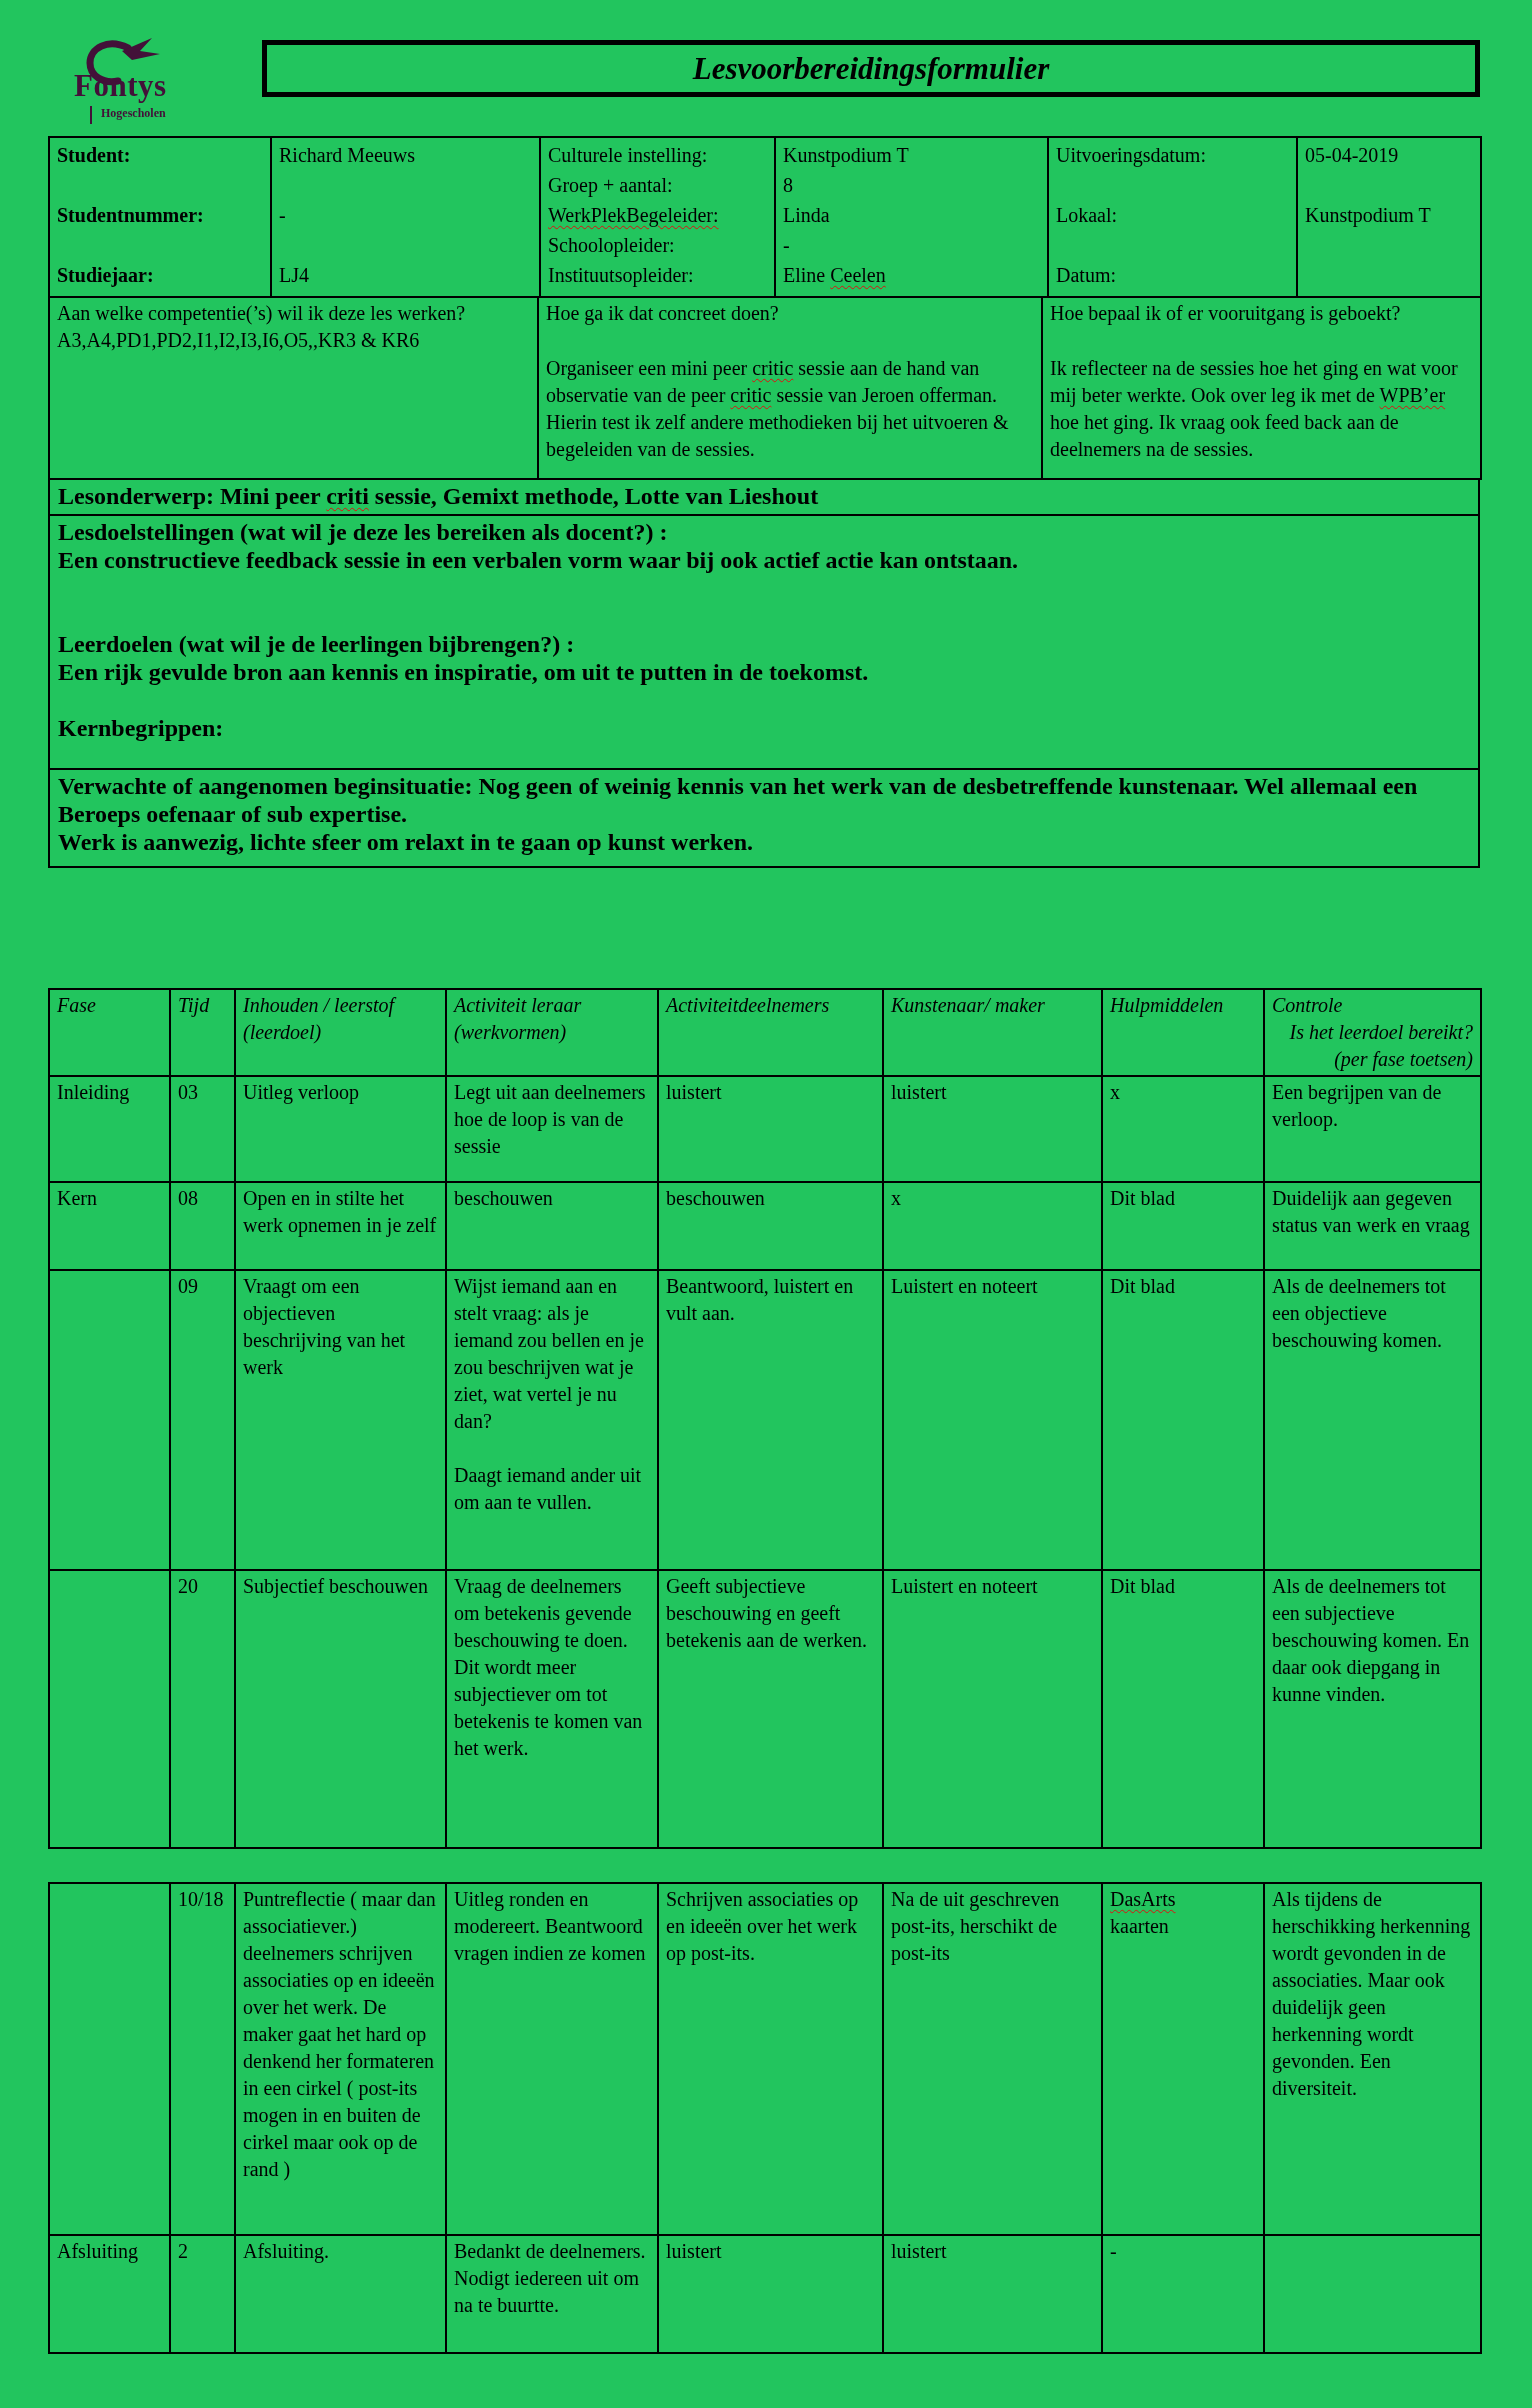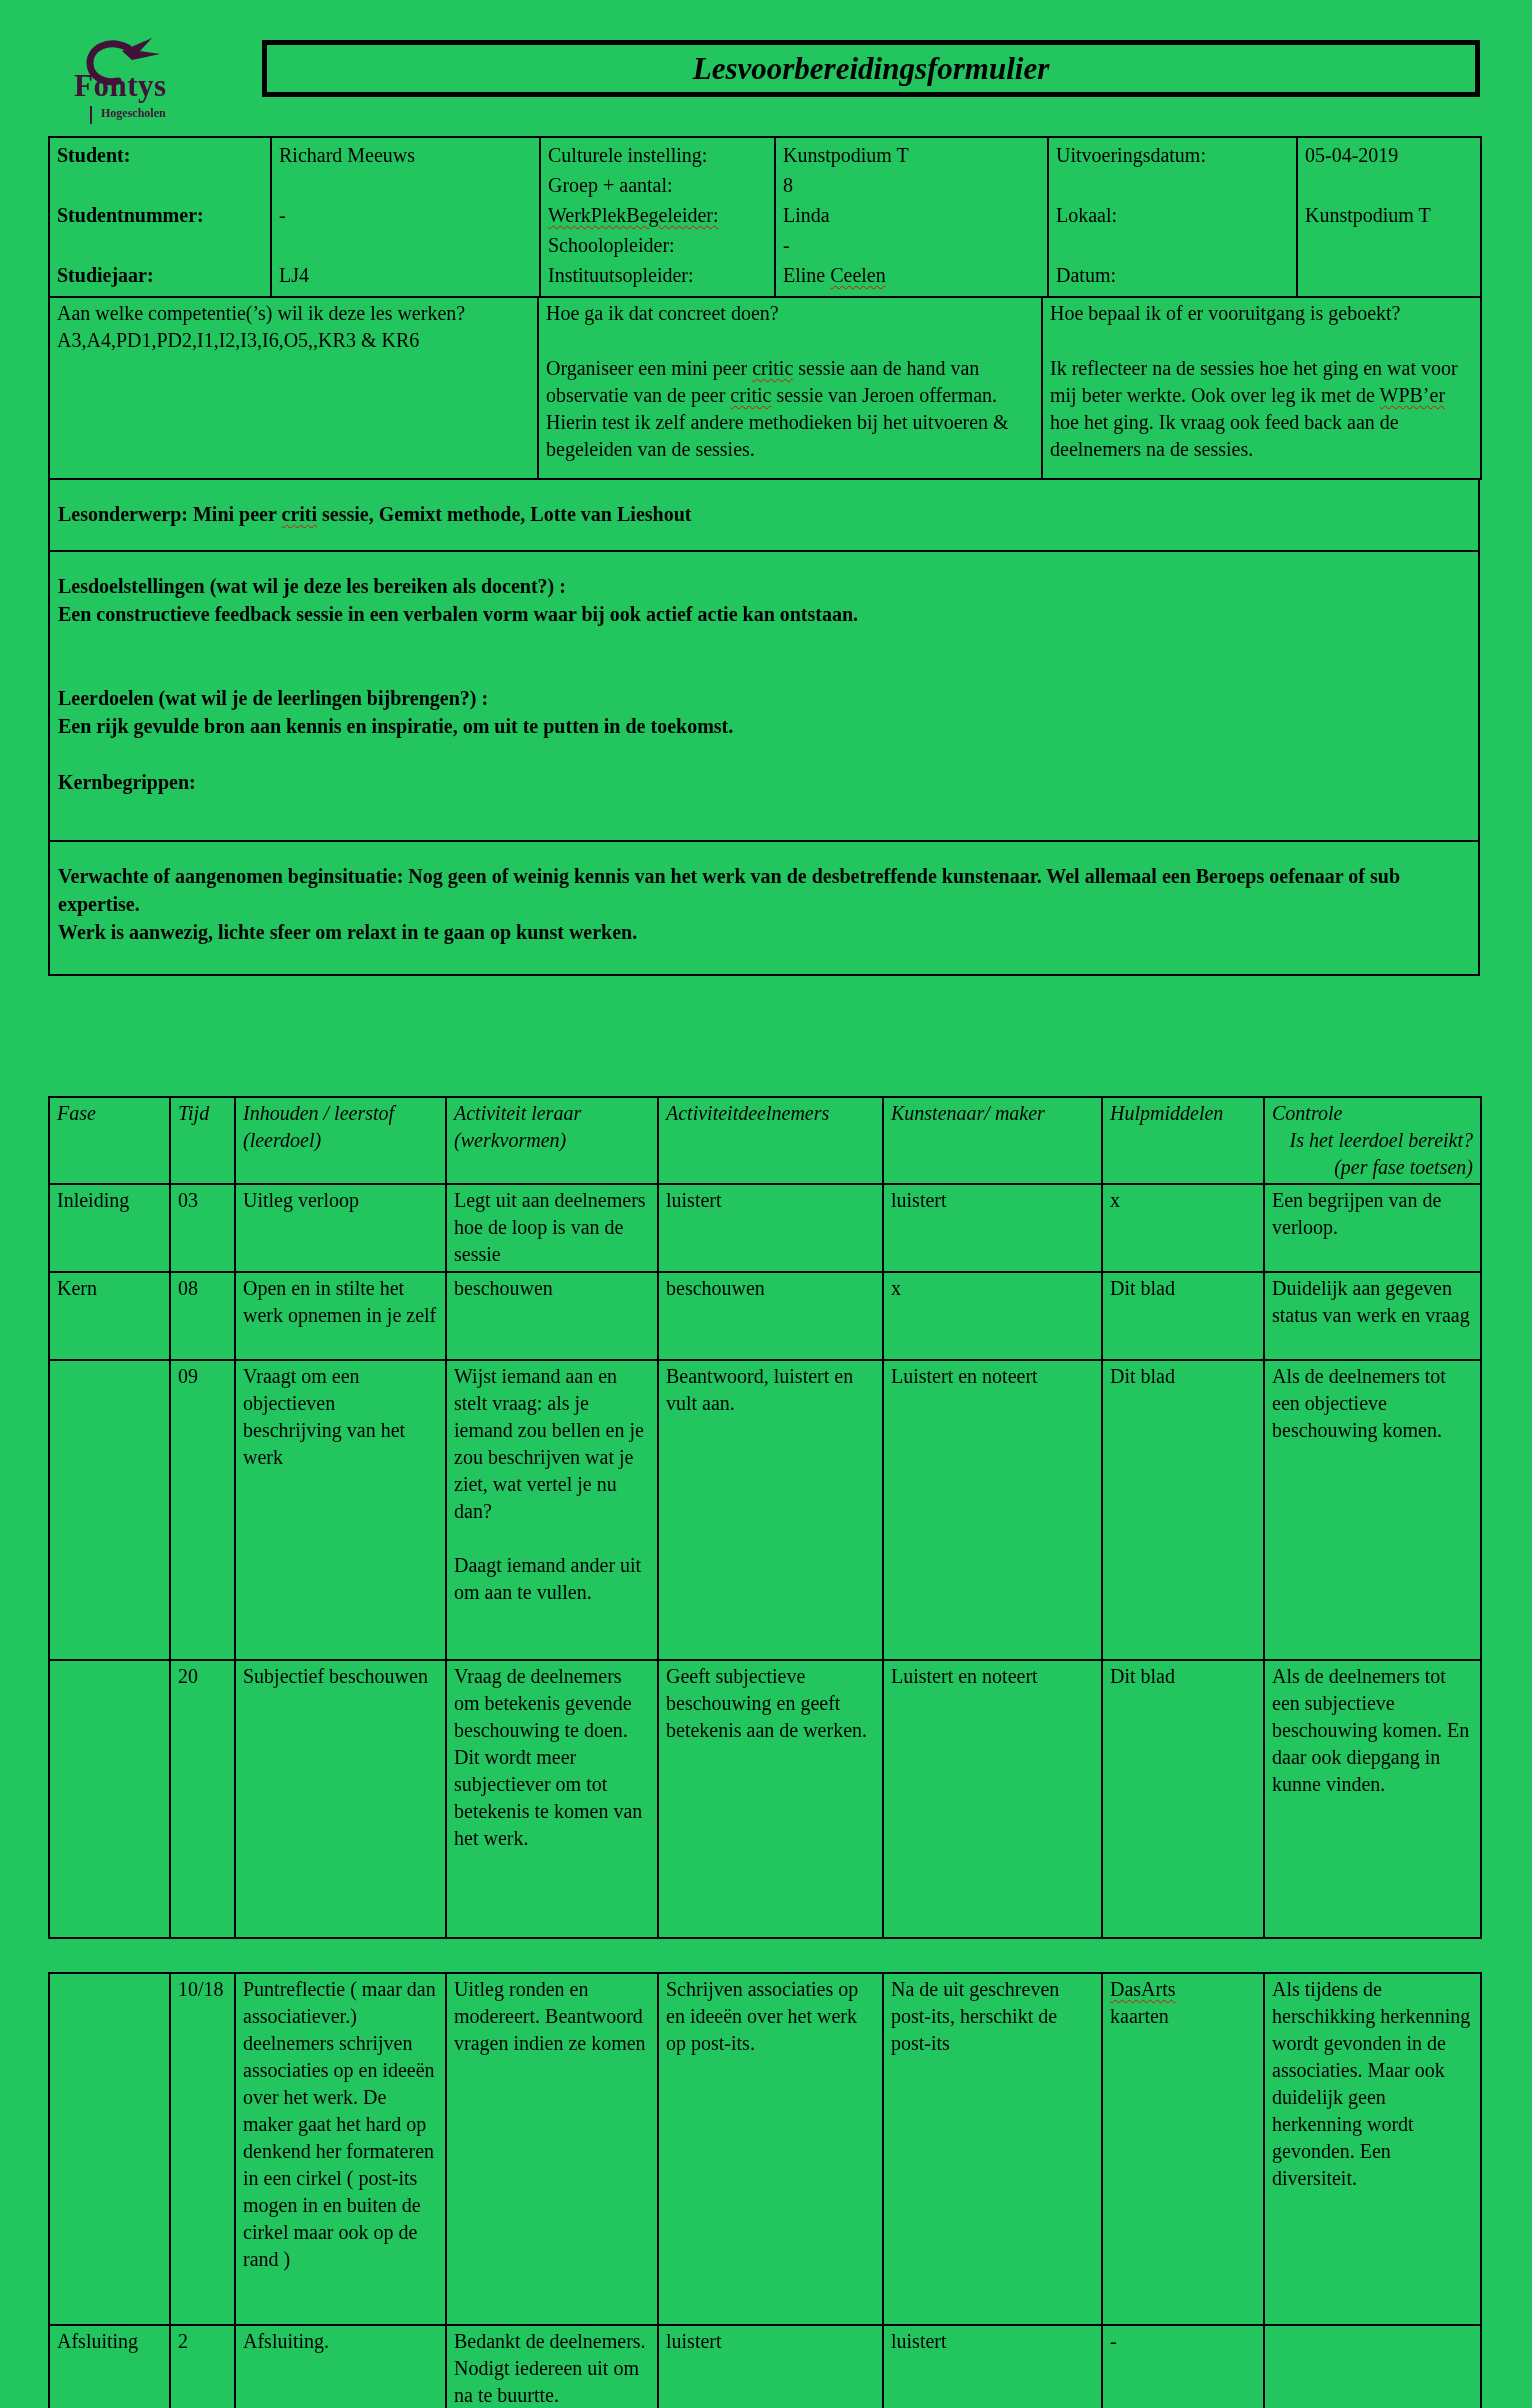--- a/index.html
+++ b/index.html
@@ -28,22 +28,22 @@
   .info-table td{height:154px;}
   .iline{height:30px;line-height:30px;white-space:nowrap;}
   .b{font-weight:bold;}
 
   
   .comp-table td{font-weight:bold;line-height:28px;padding:3px 8px;}
   .cq-title{white-space:nowrap;}
   .sp28{height:28px;}
 
   
-  .box{border:2px solid #000;margin-top:-2px;padding:20px 8px;font-weight:bold;
-       font-size:20px;line-height:28px;}
+  .box{border:2px solid #000;margin-top:-2px;padding:2px 8px;font-weight:bold;
+       font-size:24px;line-height:28px;}
   .box-lesonderwerp{height:30px;overflow:hidden;}
   .box-lesdoel{min-height:248px;}
   .box-begin{min-height:92px;}
 
   
   .sched th{font-weight:bold;font-style:italic;padding:3px 7px;line-height:26px;}
   .th-sub{font-weight:normal;font-style:italic;text-align:right;}
   .sched{margin-top:0;}
   .sp27{height:27px;}
   .wavy{text-decoration:underline;text-decoration-style:wavy;
@@ -197,21 +197,21 @@
       </th>
       <th>Activiteitdeelnemers</th>
       <th>Kunstenaar/ maker</th>
       <th>Hulpmiddelen</th>
       <th>
         <div>Controle</div>
         <div class="th-sub">Is het leerdoel bereikt?</div>
         <div class="th-sub"> (per fase toetsen)</div>
       </th>
     </tr>
-    <tr style="height:88px">
+    <tr style="height:106px">
       <td class="b">Inleiding</td>
       <td>03</td>
       <td>Uitleg verloop</td>
       <td>Legt uit aan deelnemers hoe de loop is van de sessie</td>
       <td>luistert</td>
       <td>luistert</td>
       <td>x</td>
       <td>Een begrijpen van de verloop.</td>
     </tr>
     <tr style="height:88px">

